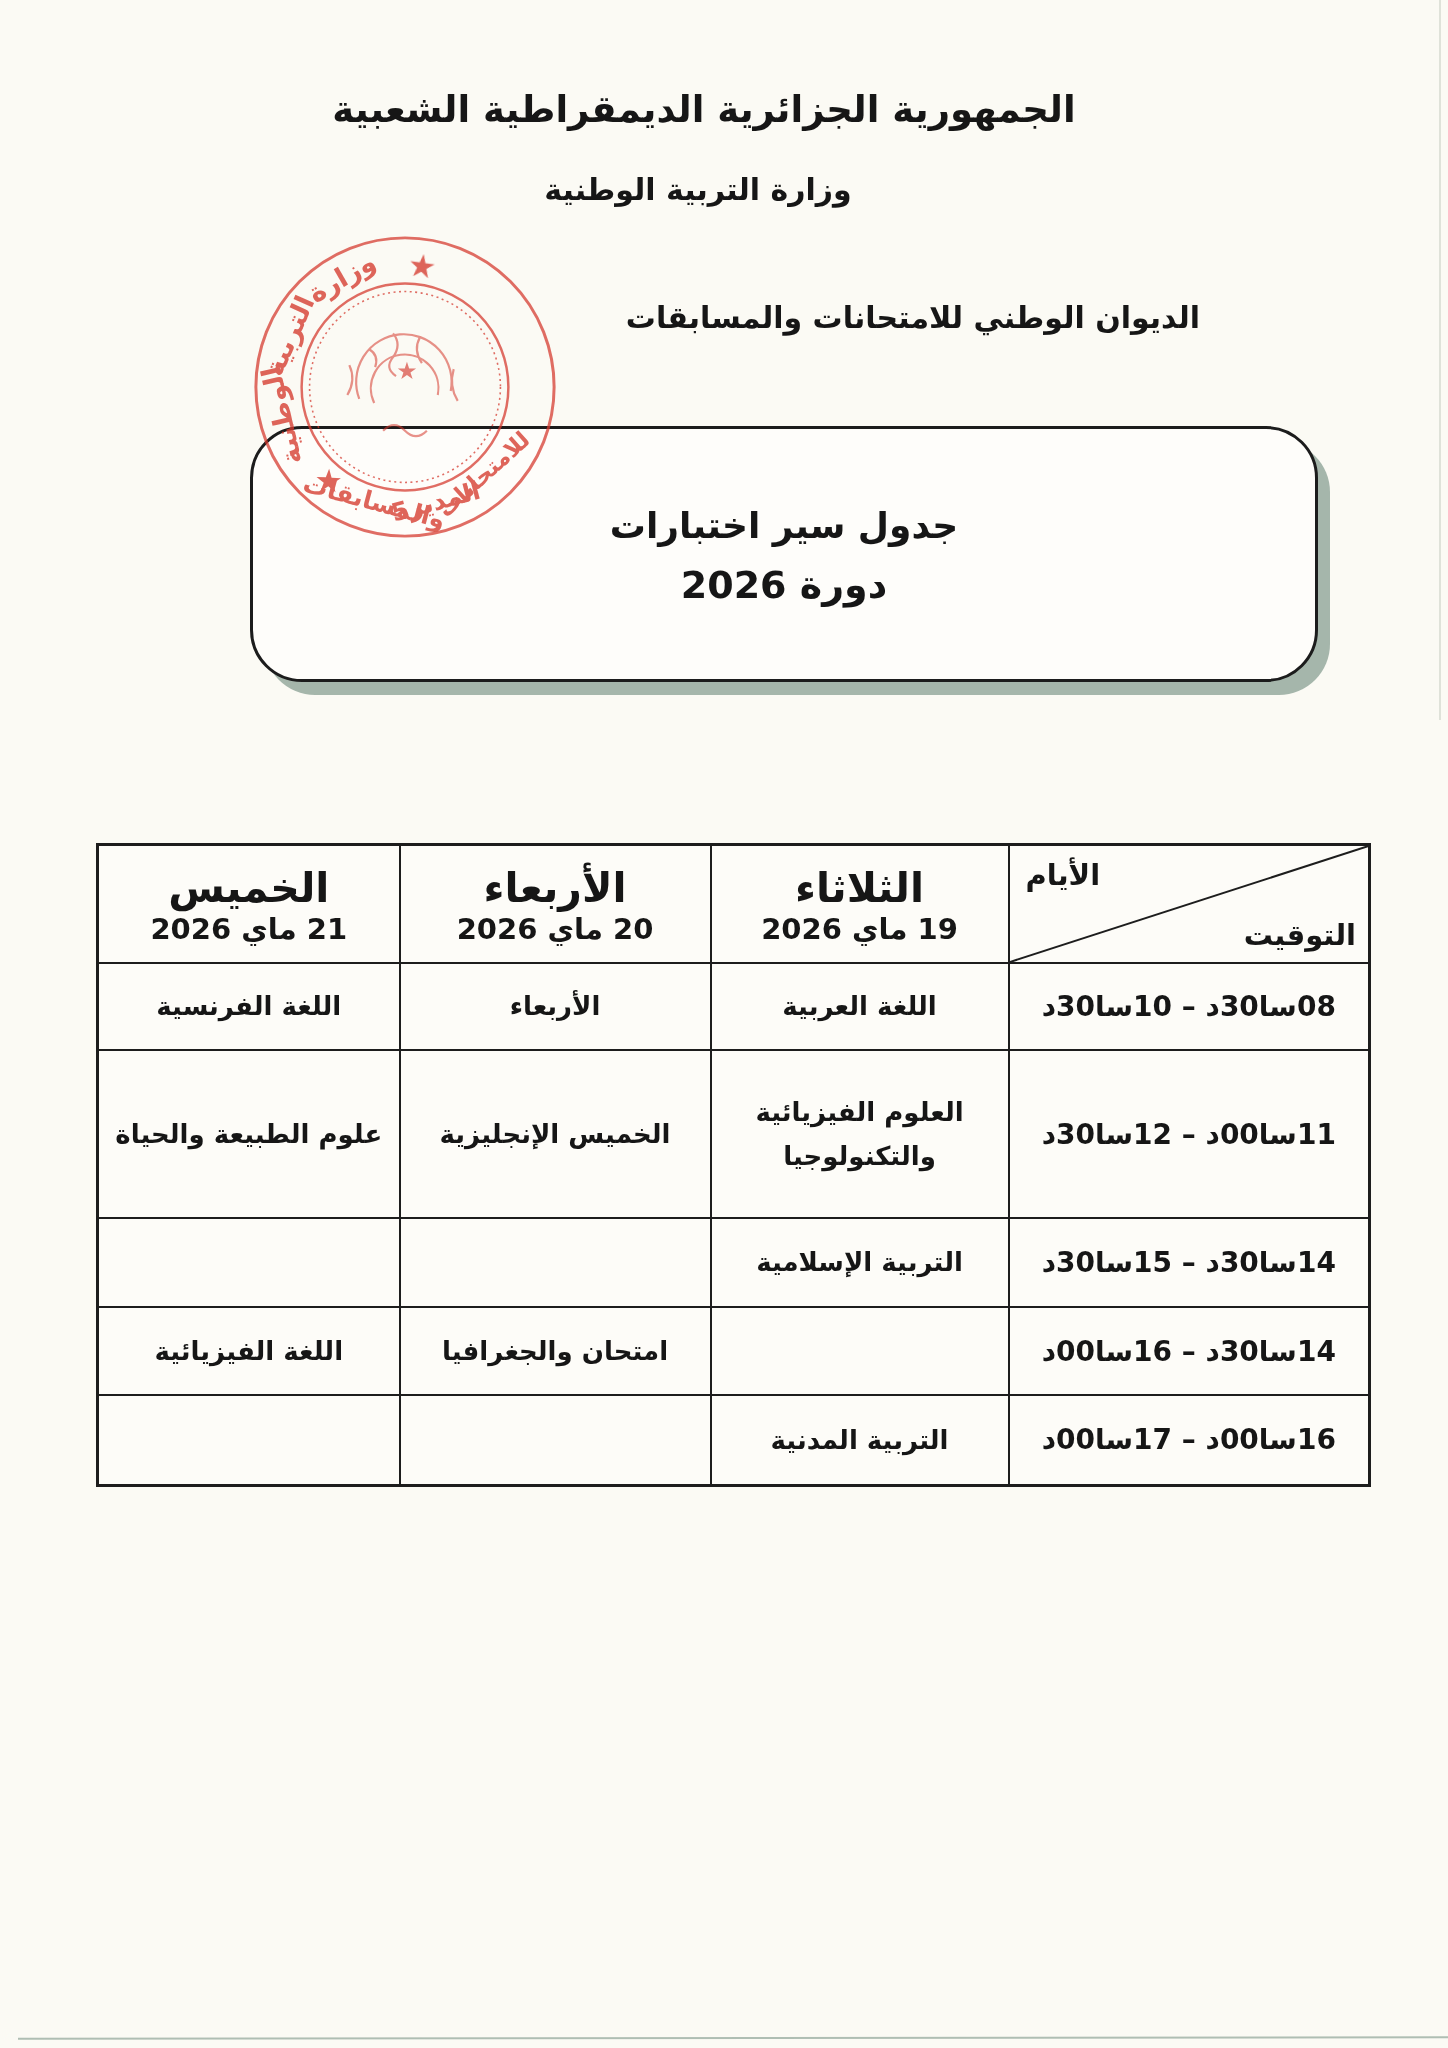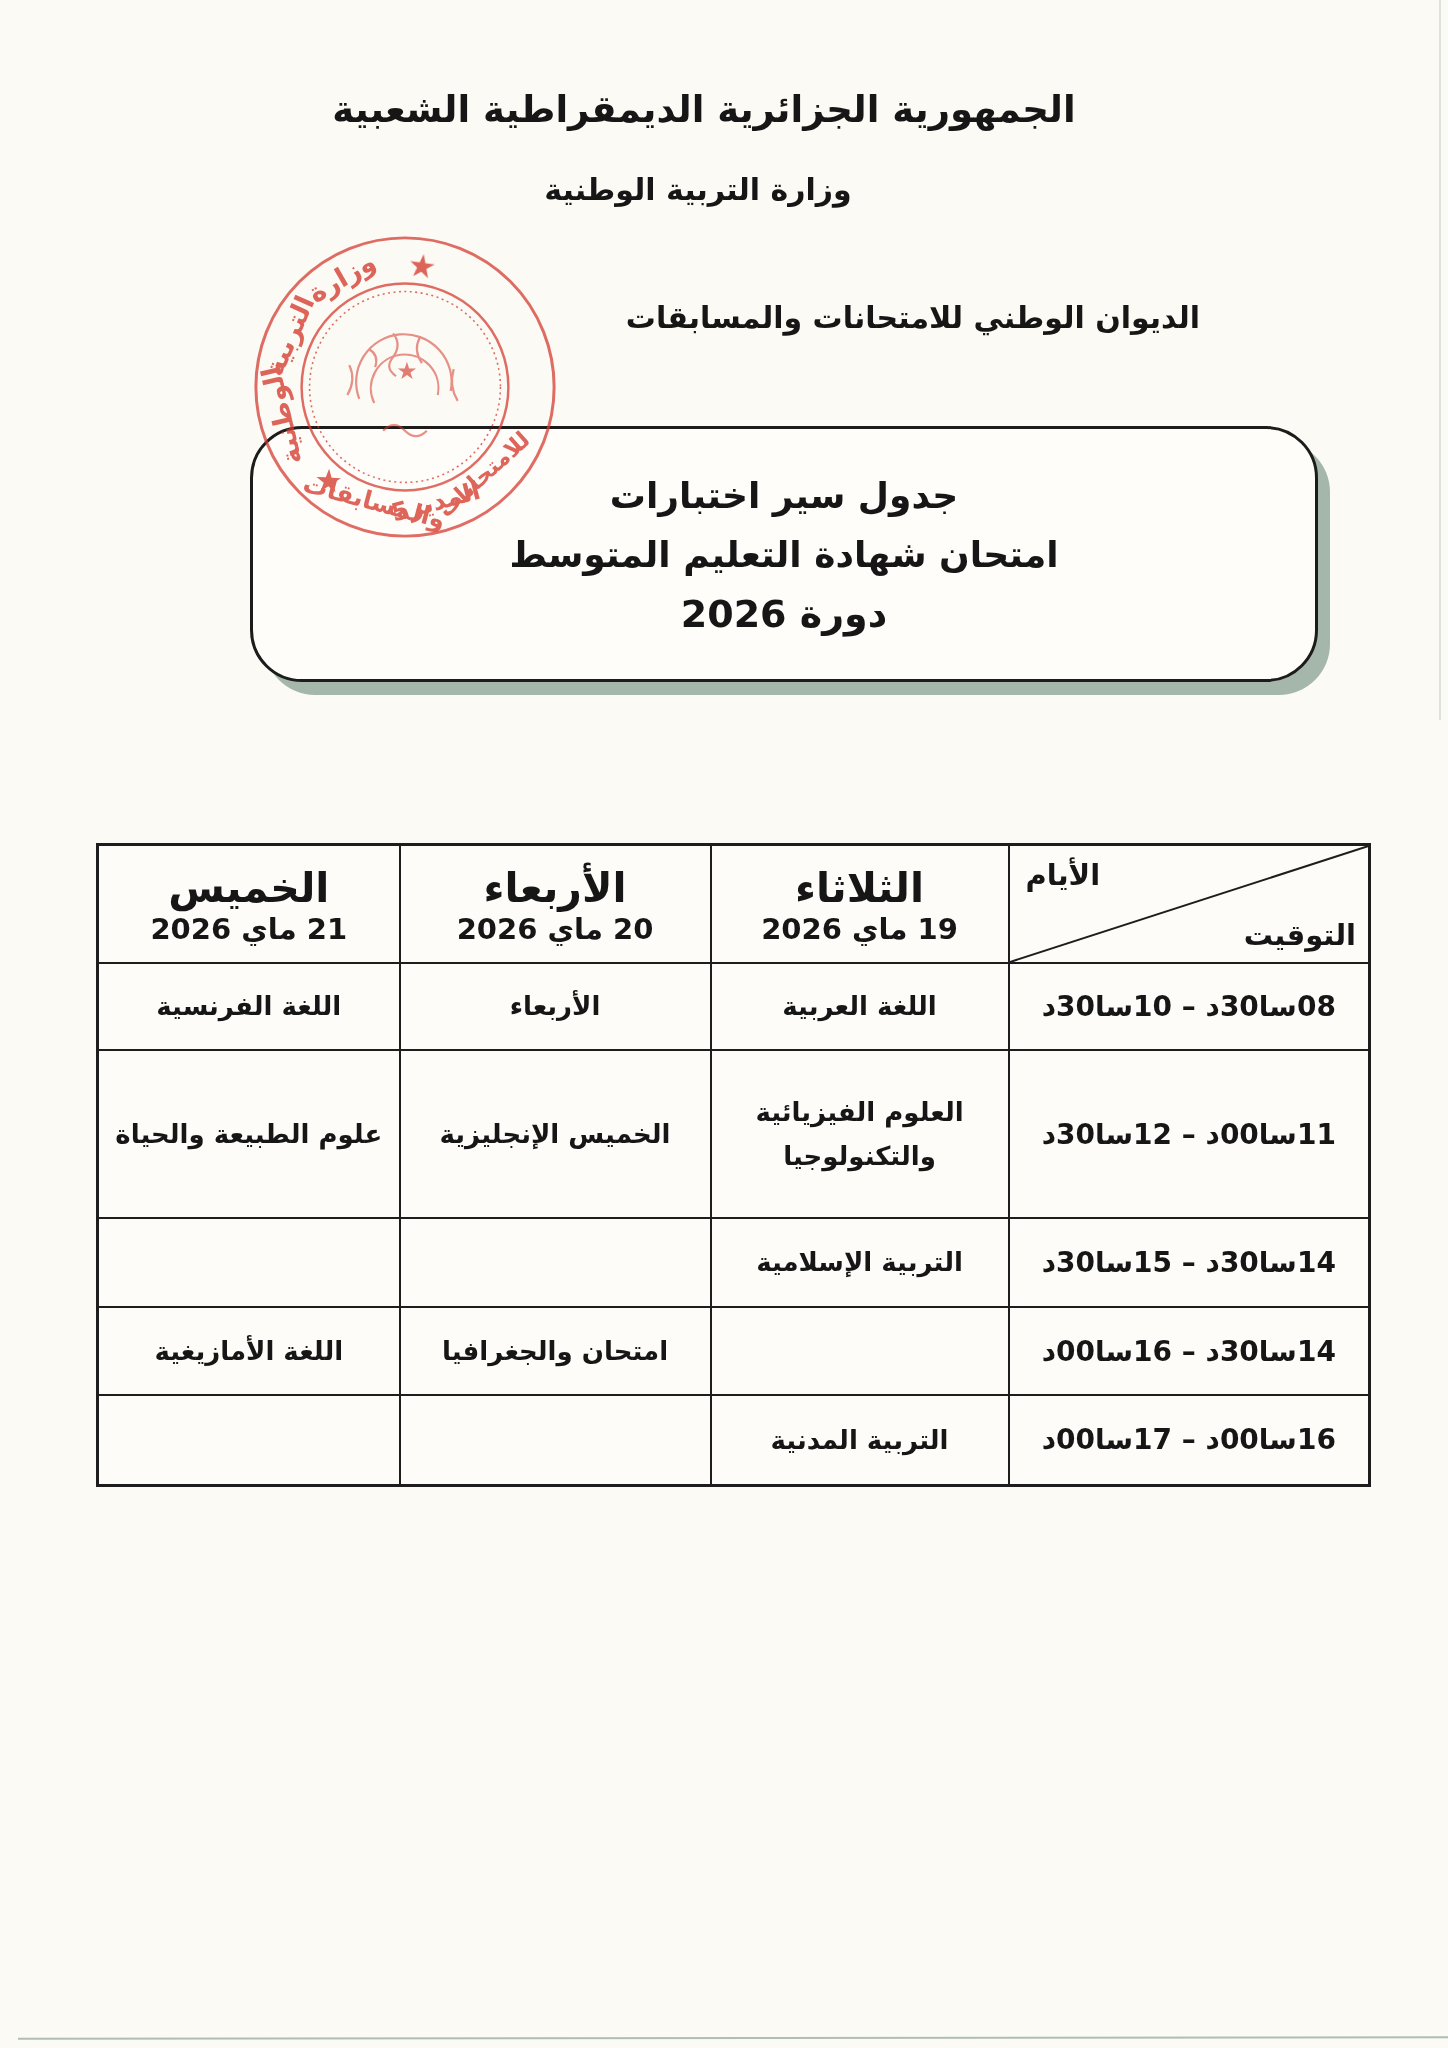--- a/index.html
+++ b/index.html
@@ -109,21 +109,20 @@
 <body>
 
 <div class="page">
 
   <div class="hdr1">الجمهورية الجزائرية الديمقراطية الشعبية</div>
   <div class="hdr2">وزارة التربية الوطنية</div>
   <div class="hdr3">الديوان الوطني للامتحانات والمسابقات</div>
 
   <div class="title-box">
     <div class="t1">جدول سير اختبارات</div>
-    <div class="t2">امتحان شهادة التعليم المتوسط</div>
     <div class="t3">دورة 2026</div>
   </div>
 
   <svg class="stamp" viewBox="-170 -170 340 340" aria-hidden="true">
     <g fill="none" stroke="#d5392e" opacity="0.8">
       <circle r="150" stroke-width="3"></circle>
       <circle r="104" stroke-width="2.5"></circle>
       <circle r="96" stroke-width="1.6" stroke-dasharray="2 3.5"></circle>
     </g>
     <g fill="#d5392e" opacity="0.85" font-weight="bold" text-anchor="middle">
@@ -203,21 +202,21 @@
         <td class="c-time">14سا30د – 15سا30د</td>
         <td class="c-sub">التربية الإسلامية</td>
         <td class="c-sub"></td>
         <td class="c-sub"></td>
       </tr>
 
       <tr class="r4">
         <td class="c-time">14سا30د – 16سا00د</td>
         <td class="c-sub"></td>
         <td class="c-sub">امتحان والجغرافيا</td>
-        <td class="c-sub">اللغة الأمازيغية</td>
+        <td class="c-sub">اللغة الفيزيائية</td>
       </tr>
 
       <tr class="r5">
         <td class="c-time">16سا00د – 17سا00د</td>
         <td class="c-sub">التربية المدنية</td>
         <td class="c-sub"></td>
         <td class="c-sub"></td>
       </tr>
     </tbody>
   </table>

